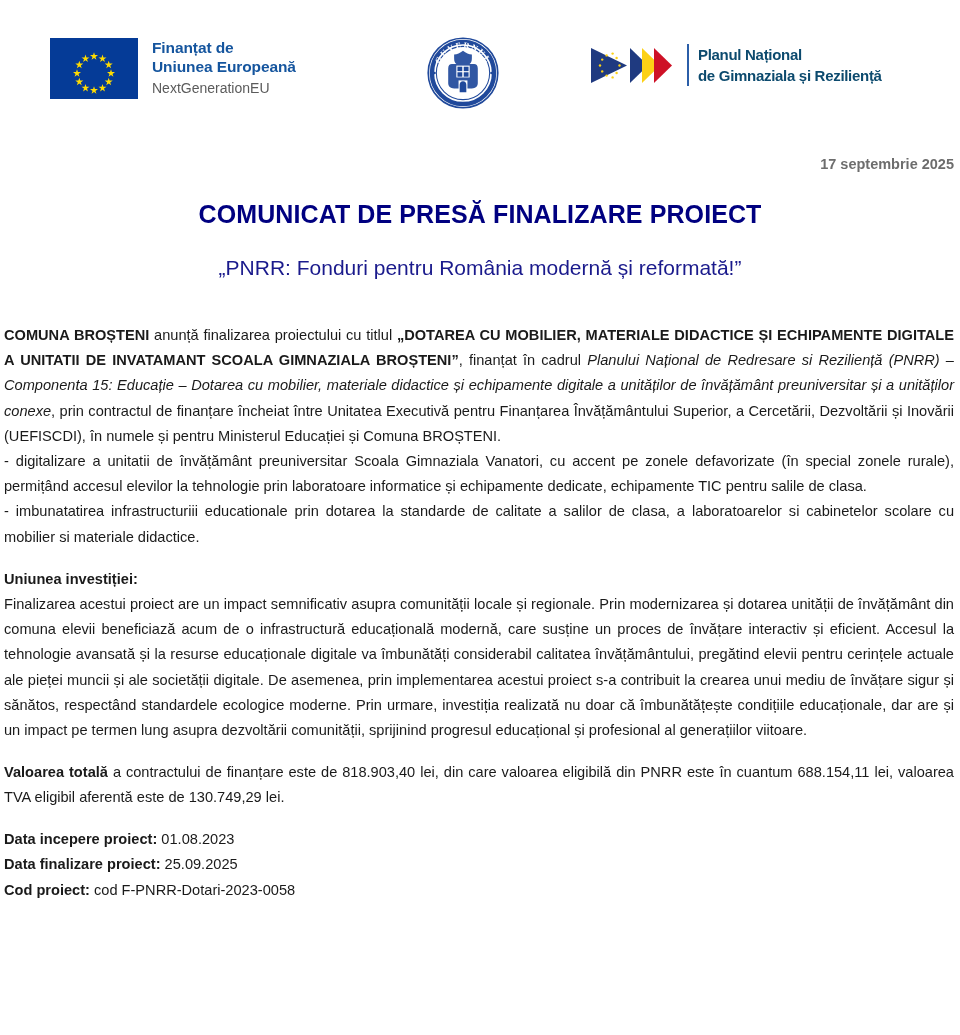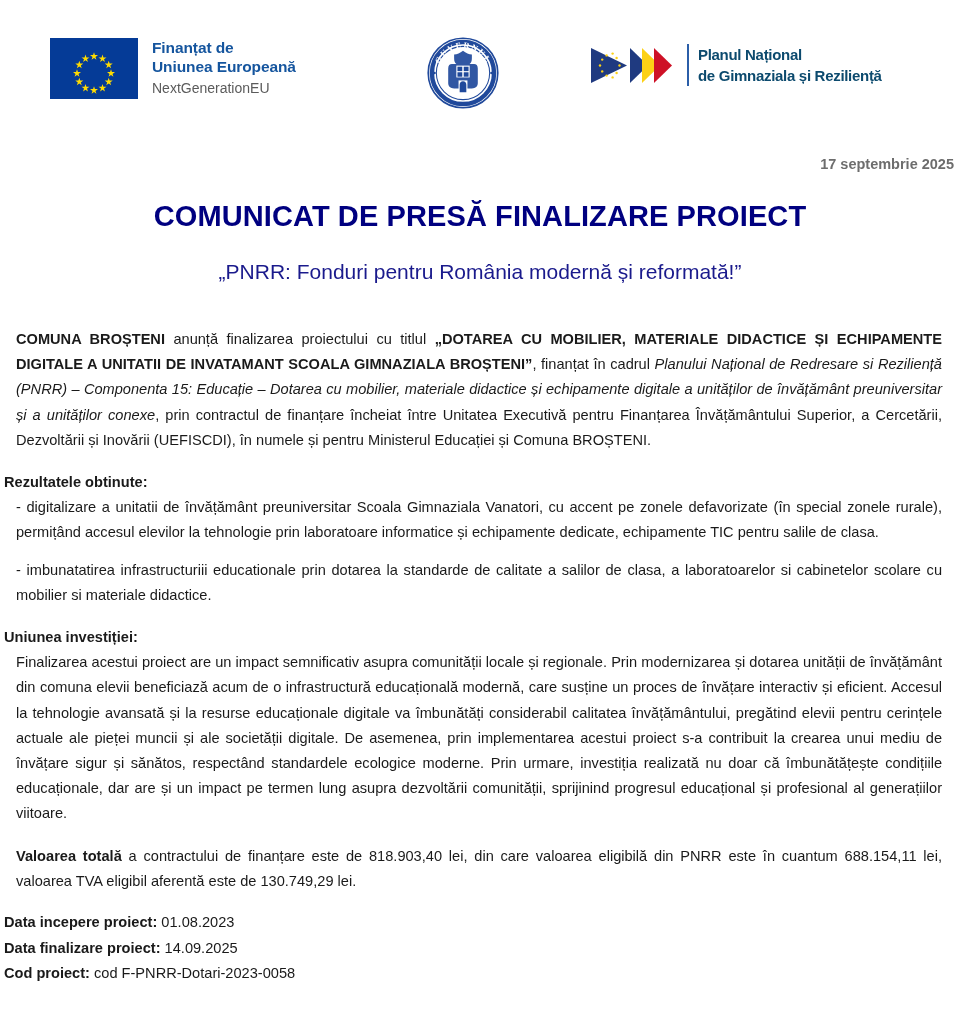--- a/index.html
+++ b/index.html
@@ -97,39 +97,39 @@
     text-align: right;
     font-weight: bold;
     font-size: 14.5px;
     color: #6d6d6d;
     padding-right: 4px;
     margin-top: 34px;
   }
   .doc-title {
     text-align: center;
     font-weight: bold;
-    font-size: 29px;
+    font-size: 25px;
     color: #000080;
     margin-top: 28px;
     letter-spacing: 0.1px;
   }
   .doc-subtitle {
     text-align: center;
     font-size: 21px;
     color: #1a1a8c;
     margin-top: 27px;
   }
 
   
   .body-wrap {
     margin-top: 43px;
     padding: 0 4px 0 2px;
   }
   p.para {
-    margin: 12px;
+    margin: 0;
     font-size: 14.6px;
     line-height: 25.2px;
     text-align: justify;
     text-justify: inter-word;
   }
   p.para.spaced { margin-top: 17px; }
   p.para.tight  { margin-top: 0; }
   .b { font-weight: bold; }
   .i { font-style: italic; }
   .heading {
@@ -242,29 +242,28 @@
 
   <div class="doc-date">17 septembrie 2025</div>
 
   <div class="doc-title">COMUNICAT DE PRESĂ FINALIZARE PROIECT</div>
   <div class="doc-subtitle">„PNRR: Fonduri pentru România modernă și reformată!”</div>
 
   <div class="body-wrap">
 
     <p class="para"><span class="b">COMUNA BROȘTENI</span><span> anunță finalizarea proiectului cu titlul </span><span class="b">„DOTAREA CU MOBILIER, MATERIALE DIDACTICE ȘI ECHIPAMENTE DIGITALE A UNITATII DE INVATAMANT SCOALA GIMNAZIALA BROȘTENI”</span><span>, finanțat în cadrul </span><span class="i">Planului Național de Redresare si Reziliență (PNRR) – Componenta 15: Educație – Dotarea cu mobilier, materiale didactice și echipamente digitale a unităților de învățământ preuniversitar și a unităților conexe</span><span>, prin contractul de finanțare încheiat între Unitatea Executivă pentru Finanțarea Învățământului Superior, a Cercetării, Dezvoltării și Inovării (UEFISCDI), în numele și pentru Ministerul Educației și Comuna BROȘTENI.</span></p>
 
-    <p class="heading">Rezultatele obtinute:</p>
     <p class="para tight">- digitalizare a unitatii de învățământ preuniversitar Scoala Gimnaziala Vanatori, cu accent pe zonele defavorizate (în special zonele rurale), permițând accesul elevilor la tehnologie prin laboratoare informatice și echipamente dedicate, echipamente TIC pentru salile de clasa.</p>
     <p class="para tight">- imbunatatirea infrastructuriii educationale prin dotarea la standarde de calitate a salilor de clasa, a laboratoarelor si cabinetelor scolare cu mobilier si materiale didactice.</p>
 
     <p class="heading">Uniunea investiției:</p>
     <p class="para tight">Finalizarea acestui proiect are un impact semnificativ asupra comunității locale și regionale. Prin modernizarea și dotarea unității de învățământ din comuna elevii beneficiază acum de o infrastructură educațională modernă, care susține un proces de învățare interactiv și eficient. Accesul la tehnologie avansată și la resurse educaționale digitale va îmbunătăți considerabil calitatea învățământului, pregătind elevii pentru cerințele actuale ale pieței muncii și ale societății digitale. De asemenea, prin implementarea acestui proiect s-a contribuit la crearea unui mediu de învățare sigur și sănătos, respectând standardele ecologice moderne. Prin urmare, investiția realizată nu doar că îmbunătățește condițiile educaționale, dar are și un impact pe termen lung asupra dezvoltării comunității, sprijinind progresul educațional și profesional al generațiilor viitoare.</p>
 
     <p class="para spaced"><span class="b">Valoarea totală</span><span> a contractului de finanțare este de 818.903,40 lei, din care valoarea eligibilă din PNRR este în cuantum 688.154,11 lei, valoarea TVA eligibil aferentă este de 130.749,29 lei.</span></p>
 
     <div class="meta-block">
       <p class="meta-line"><span class="b">Data incepere proiect:</span> <span>01.08.2023</span></p>
-      <p class="meta-line"><span class="b">Data finalizare proiect:</span> <span>14.09.2025</span></p>
+      <p class="meta-line"><span class="b">Data finalizare proiect:</span> <span>25.09.2025</span></p>
       <p class="meta-line"><span class="b">Cod proiect:</span> <span>cod F-PNRR-Dotari-2023-0058</span></p>
     </div>
 
   </div>
 </div>
 
 </body></html>

